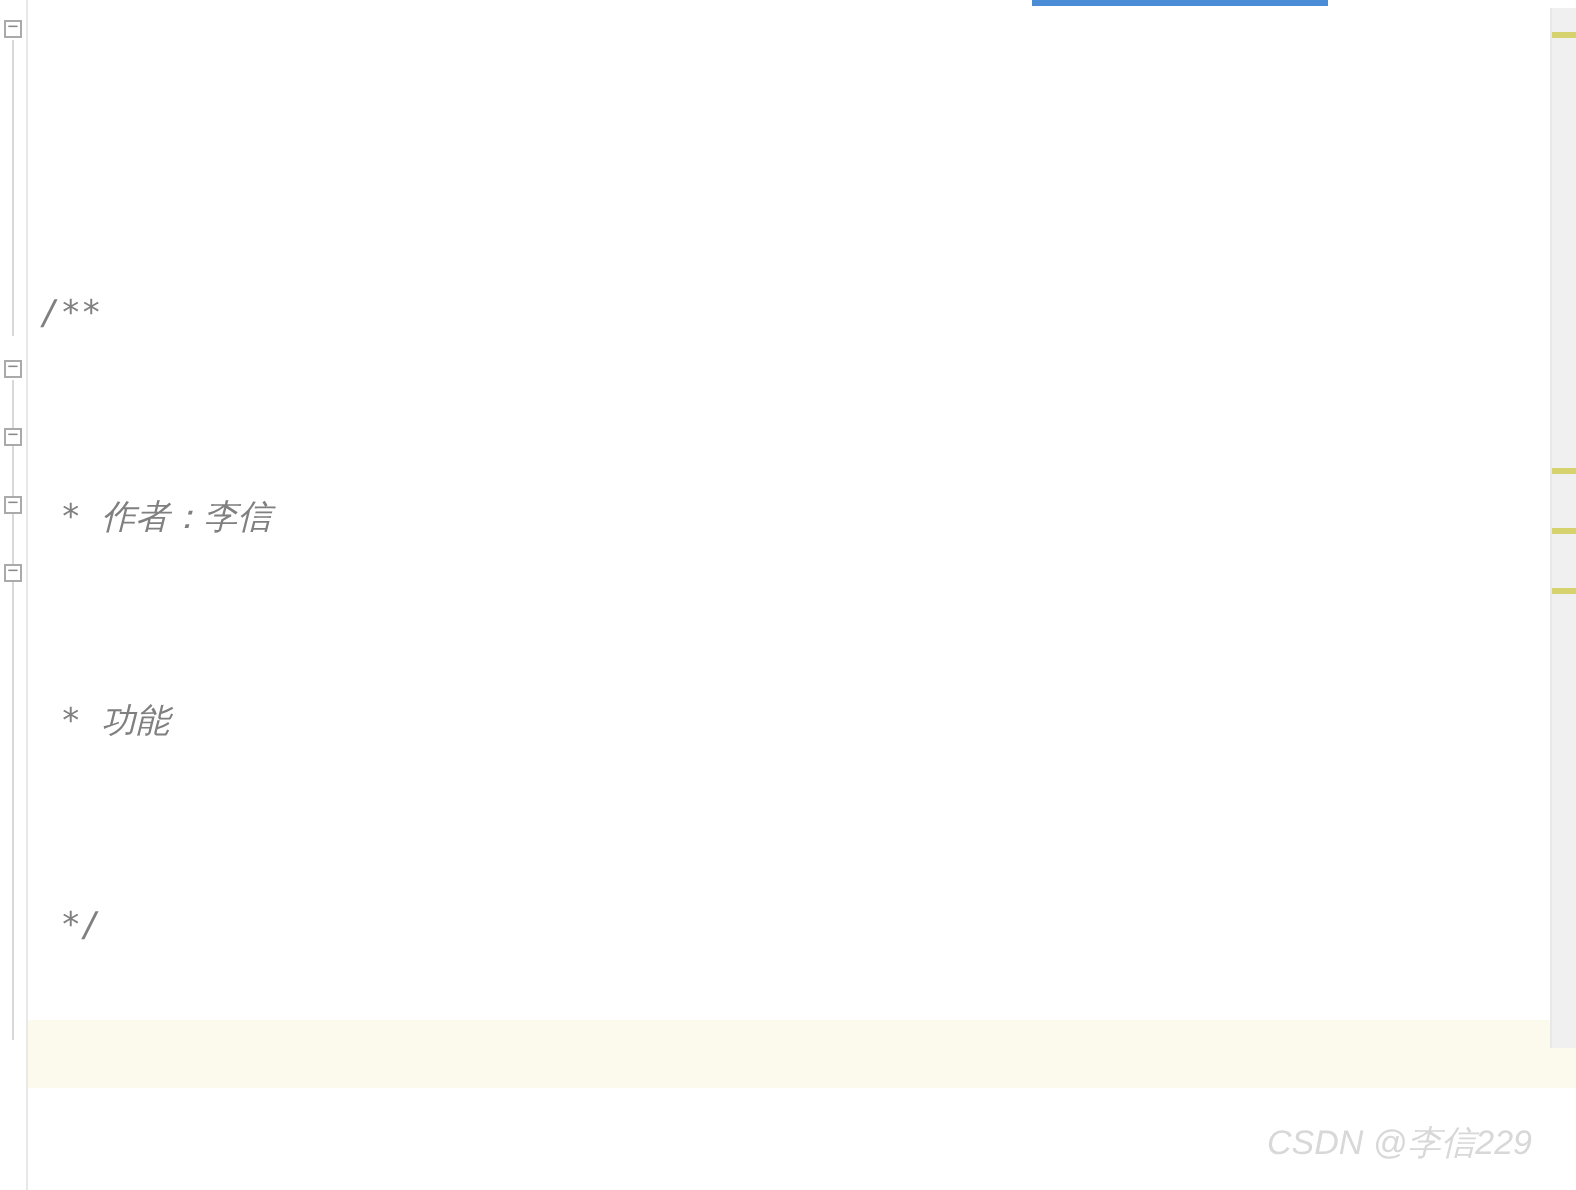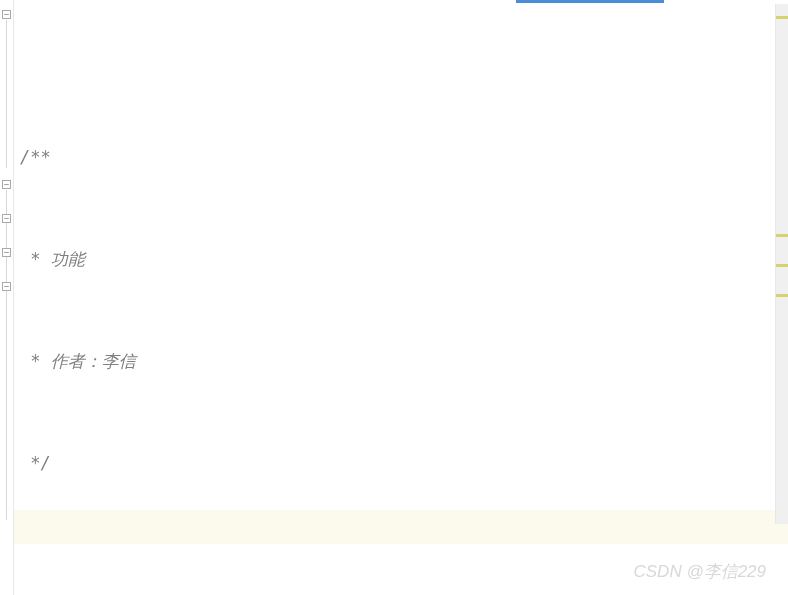--- a/index.html
+++ b/index.html
@@ -106,22 +106,22 @@
     <div class="fold-line" style="top:190px;height:330px;"></div>
     <div class="fold-box" style="top:214px;">−</div>
     <div class="fold-box" style="top:248px;">−</div>
     <div class="fold-box" style="top:282px;">−</div>
   </div>
 
   <div class="code">
     <div class="hl-line" style="top:510px;"></div>
 
     <div class="line"><span class="comment">/**</span></div>
+    <div class="line"><span class="comment"> * 作者：李信</span></div>
     <div class="line"><span class="comment"> * 功能</span></div>
-    <div class="line"><span class="comment"> * 作者：李信</span></div>
     <div class="line"><span class="comment"> */</span></div>
 
     
 
     
 
     
 
     
 

